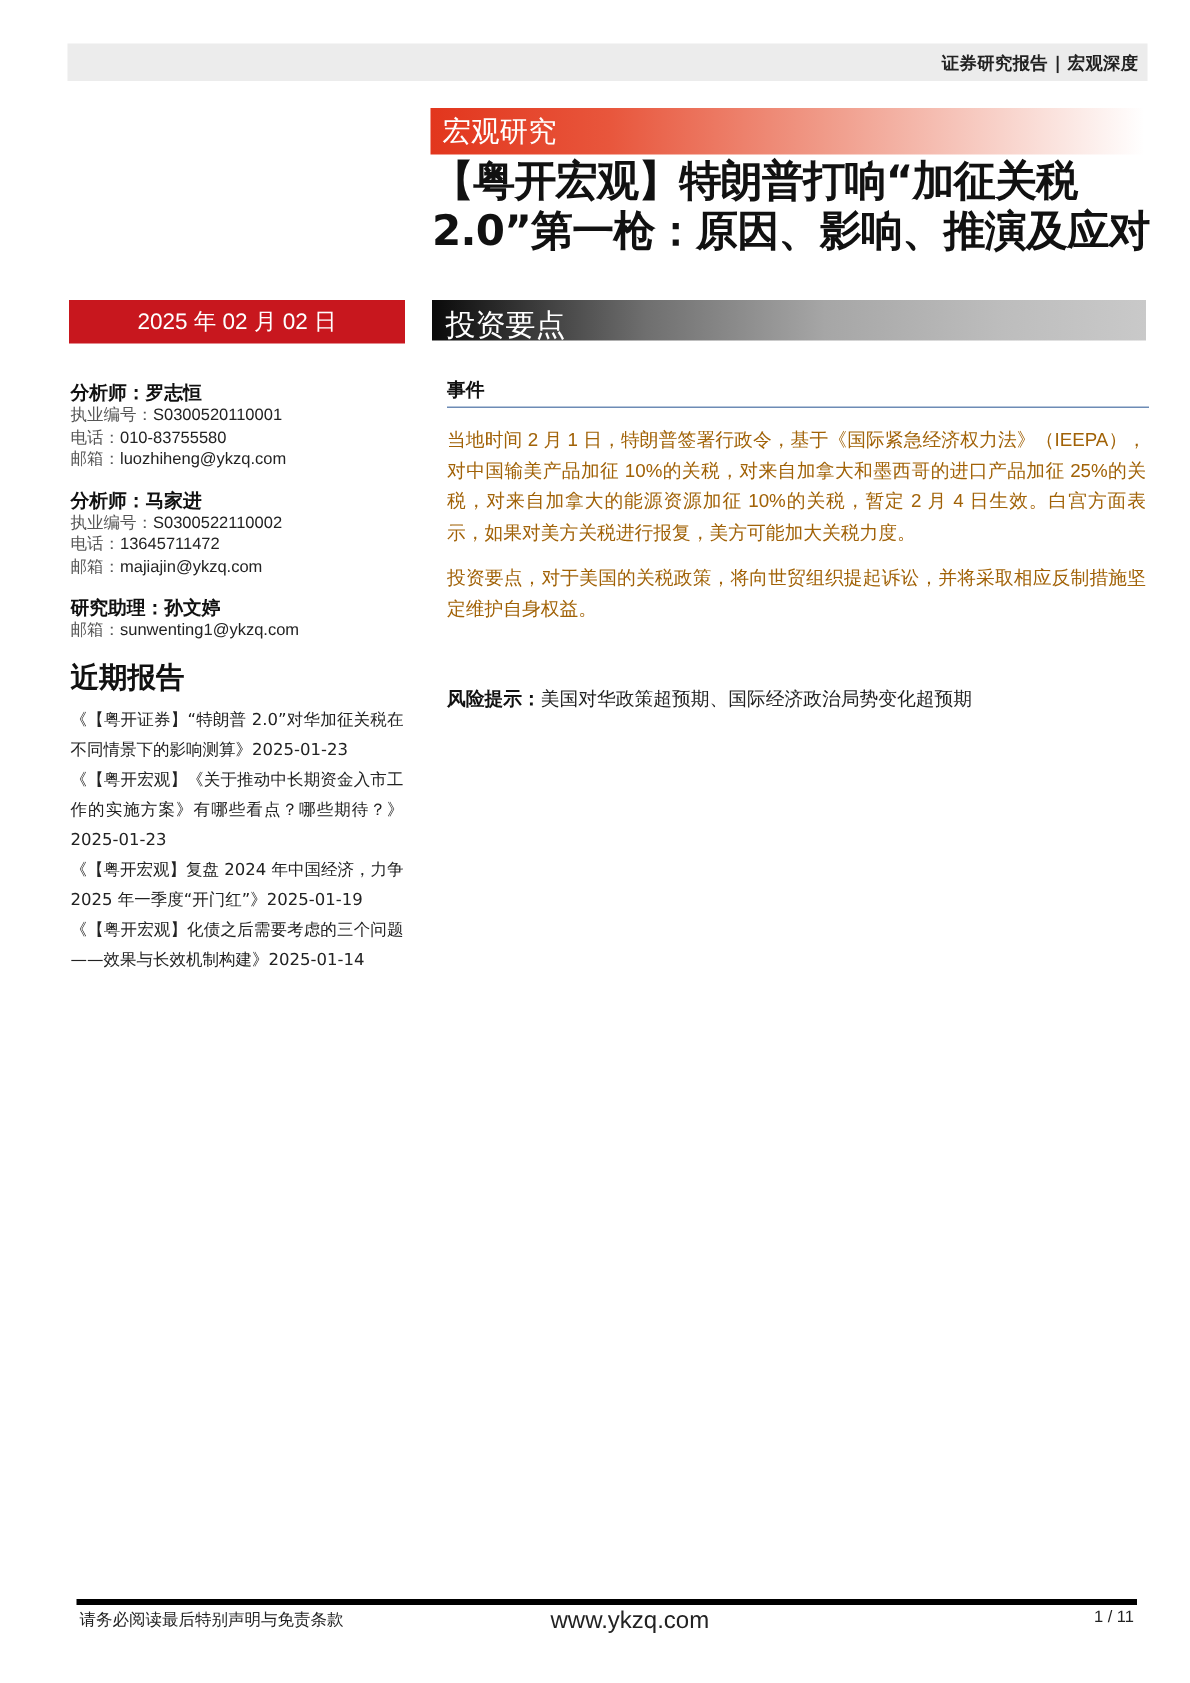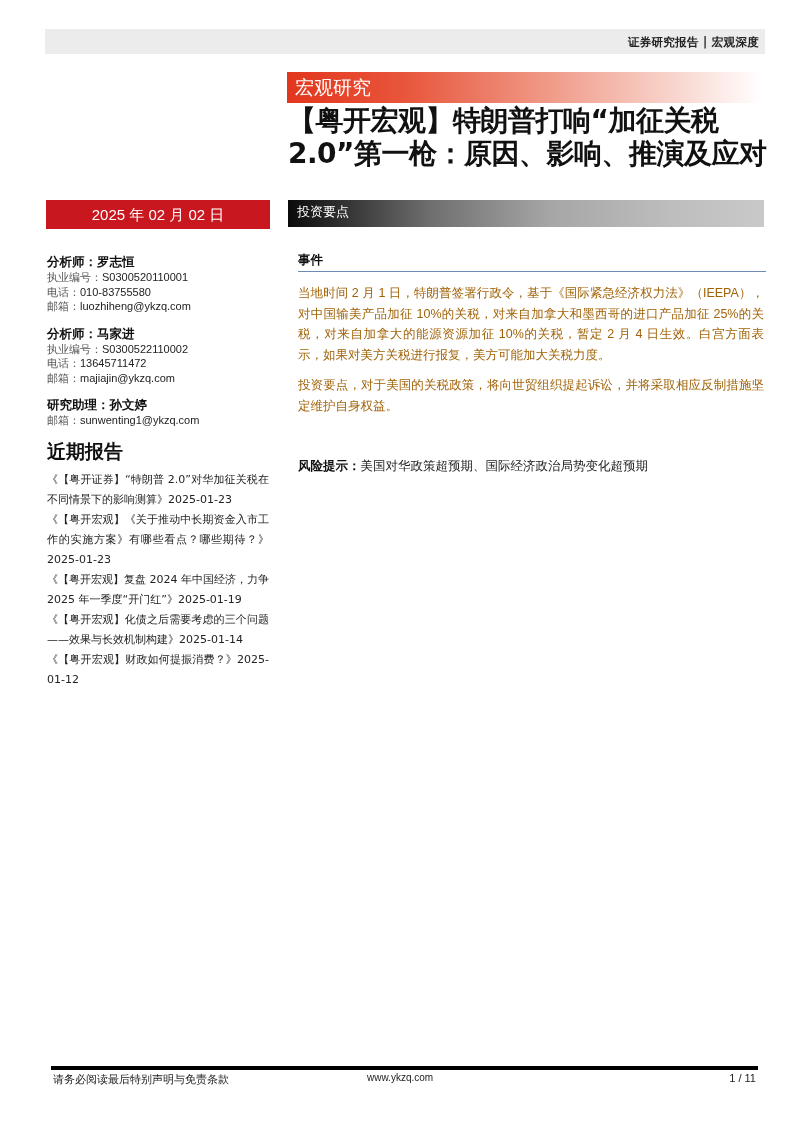--- a/index.html
+++ b/index.html
@@ -11,42 +11,42 @@
     .category-band { position: absolute; left: 287px; top: 72px; width: 476px; height: 31px;
       background: linear-gradient(to right, #e2361d 0%, #e8563c 25%, #f09a88 55%, #f8d2ca 80%, #ffffff 100%); }
     .category-band span { position: absolute; left: 8px; top: 3px; font-size: 19px; color: #ffffff; font-family: "DejaVu Serif", "Liberation Serif", serif; }
 
     .title { position: absolute; left: 288px; top: 104px; width: 480px; font-size: 28px; line-height: 33px; font-weight: bold; color: #111; letter-spacing: -0.5px; }
 
     .date-banner { position: absolute; left: 46px; top: 200px; width: 224px; height: 29px; background: #c8171e; color: #ffffff; font-size: 15px; text-align: center; line-height: 29px; font-family: "Liberation Sans", sans-serif; }
 
     .invest-band { position: absolute; left: 288px; top: 200px; width: 476px; height: 27px;
       background: linear-gradient(to right, #0a0a0a 0%, #333 12%, #6f6f6f 30%, #a6a6a6 55%, #bdbdbd 80%, #c9c9c9 100%); }
-    .invest-band span { position: absolute; left: 9px; top: 3px; font-size: 13px; color: #ffffff; font-family: Liberation Serif, serif; }
+    .invest-band span { position: absolute; left: 9px; top: 3px; font-size: 20px; color: #ffffff; font-family: Liberation Serif, serif; }
 
     .left-col { position: absolute; left: 47px; top: 253px; width: 222px; }
     .analyst { margin-bottom: 11px; }
     .analyst .name-line { font-size: 12.5px; font-weight: bold; color: #111; line-height: 17px; }
     .analyst .info { font-size: 11px; line-height: 14.5px; color: #222; font-family: "Liberation Sans", sans-serif; }
     .analyst .info .lbl { color: #555; }
 
     .recent-title { font-size: 19px; font-weight: bold; margin-top: 10px; margin-bottom: 5px; color: #111; }
     .recent-list { font-size: 11px; line-height: 20px; color: #222; text-align: justify; }
     .recent-item { display: block; }
 
     .right-col { position: absolute; left: 298px; top: 252px; width: 466px; }
     .event-head { font-size: 12.5px; font-weight: bold; color: #111; padding-bottom: 2px; border-bottom: 1.5px solid #6d8bb5; margin-left: 0; width: 468px; }
     .para { font-size: 12.5px; line-height: 20.5px; color: #a16207; text-align: justify; margin-top: 10px; font-family: "Liberation Sans", "DejaVu Sans", sans-serif; }
     .para.first { margin-top: 11px; }
     .risk { margin-top: 40px; font-size: 12.5px; line-height: 20px; color: #222; }
     .risk .risk-label { font-weight: bold; color: #111; }
 
     .footer-rule { position: absolute; left: 51px; top: 1066px; width: 707px; height: 4px; background: #000; }
     .footer-left { position: absolute; left: 53px; top: 1072px; font-size: 11px; color: #222; font-family: "DejaVu Serif", serif; }
-    .footer-center { position: absolute; left: 367px; top: 1072px; font-size: 10px; color: #222; font-family: "Liberation Sans", sans-serif; }
+    .footer-center { position: absolute; left: 367px; top: 1072px; font-size: 16px; color: #222; font-family: "Liberation Sans", sans-serif; }
     .footer-right { position: absolute; right: 37px; top: 1072px; font-size: 11px; color: #222; font-family: "Liberation Sans", sans-serif; }
   </style>
 </head>
 <body>
 
 <div class="top-bar">
   <span class="tb-text">证券研究报告 | 宏观深度</span>
 </div>
 
 <div class="category-band">
@@ -80,21 +80,20 @@
     <div class="name-line"><span>研究助理：</span><span>孙文婷</span></div>
     <div class="info"><span class="lbl">邮箱：</span><span>sunwenting1@ykzq.com</span></div>
   </div>
 
   <div class="recent-title">近期报告</div>
   <div class="recent-list">
     <span class="recent-item">《【粤开证券】“特朗普 2.0”对华加征关税在不同情景下的影响测算》2025-01-23</span>
     <span class="recent-item">《【粤开宏观】《关于推动中长期资金入市工作的实施方案》有哪些看点？哪些期待？》2025-01-23</span>
     <span class="recent-item">《【粤开宏观】复盘 2024 年中国经济，力争 2025 年一季度“开门红”》2025-01-19</span>
     <span class="recent-item">《【粤开宏观】化债之后需要考虑的三个问题——效果与长效机制构建》2025-01-14</span>
-    <span class="recent-item">《【粤开宏观】财政如何提振消费？》2025-01-12</span>
   </div>
 </div>
 
 <div class="right-col">
   <div class="event-head">事件</div>
   <div class="para first">当地时间 2 月 1 日，特朗普签署行政令，基于《国际紧急经济权力法》（IEEPA），对中国输美产品加征 10%的关税，对来自加拿大和墨西哥的进口产品加征 25%的关税，对来自加拿大的能源资源加征 10%的关税，暂定 2 月 4 日生效。白宫方面表示，如果对美方关税进行报复，美方可能加大关税力度。</div>
   <div class="para">投资要点，对于美国的关税政策，将向世贸组织提起诉讼，并将采取相应反制措施坚定维护自身权益。</div>
   <div class="risk">
     <span class="risk-label">风险提示：</span><span>美国对华政策超预期、国际经济政治局势变化超预期</span>
   </div>

